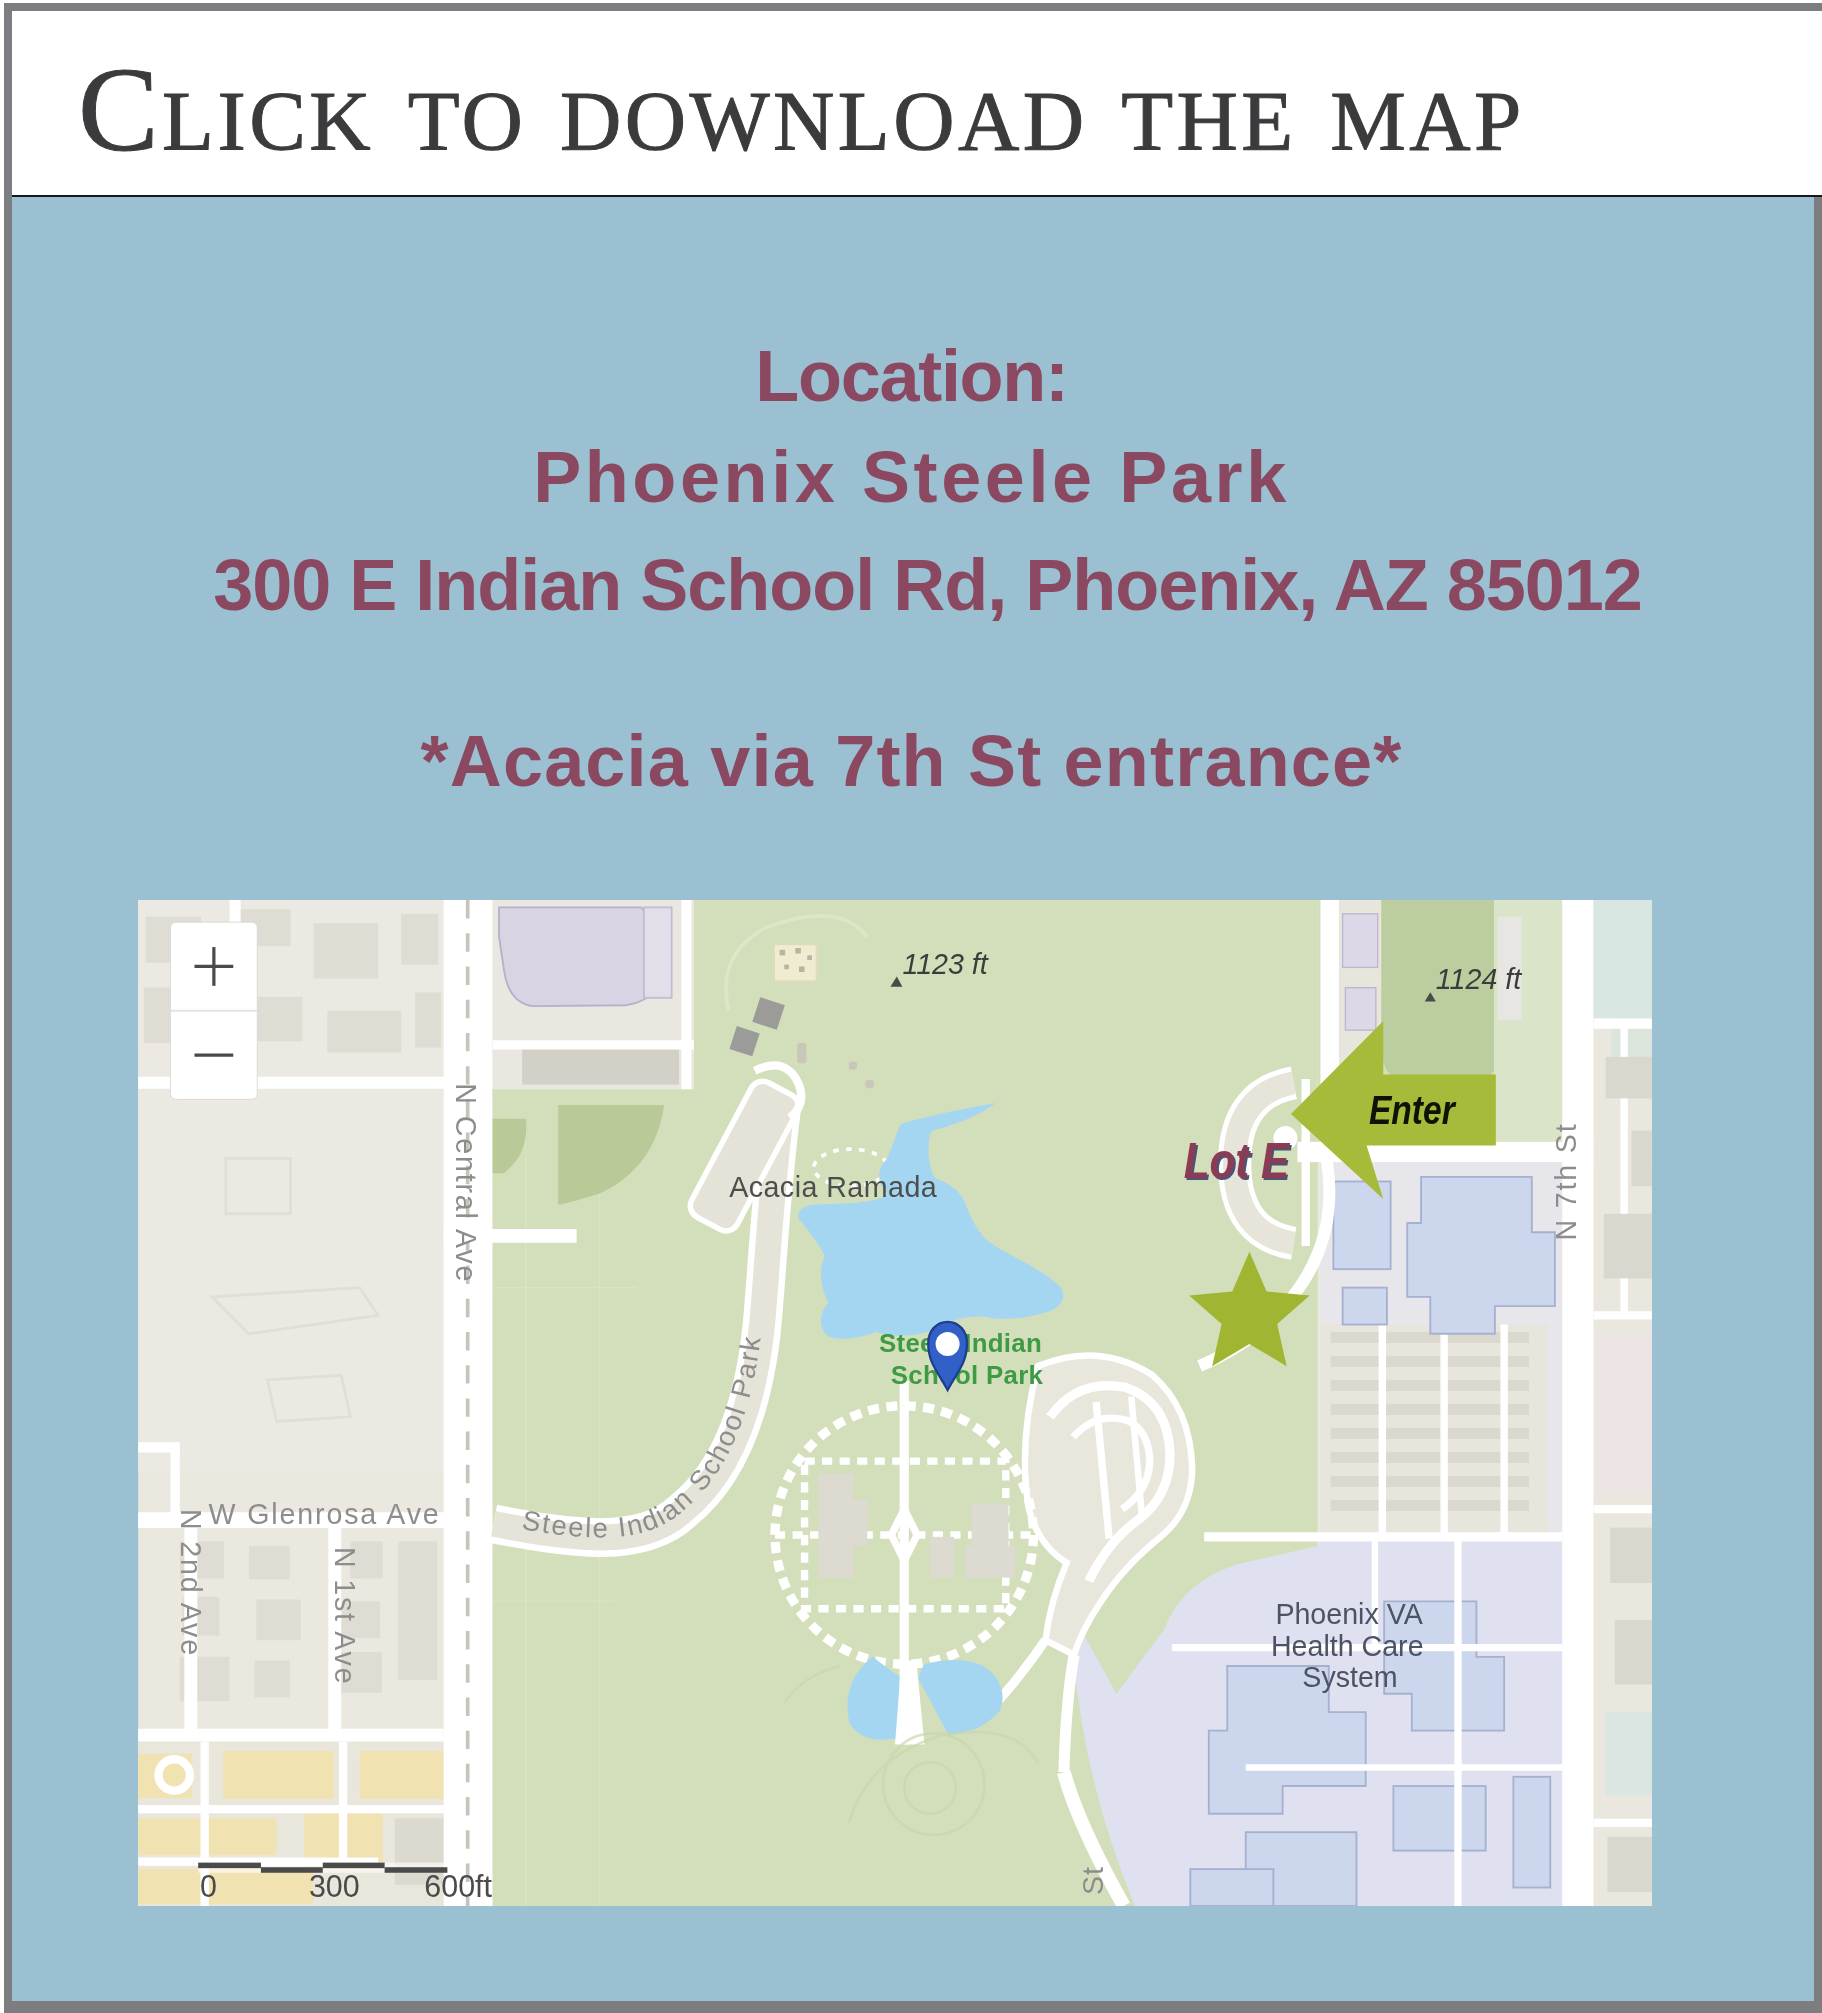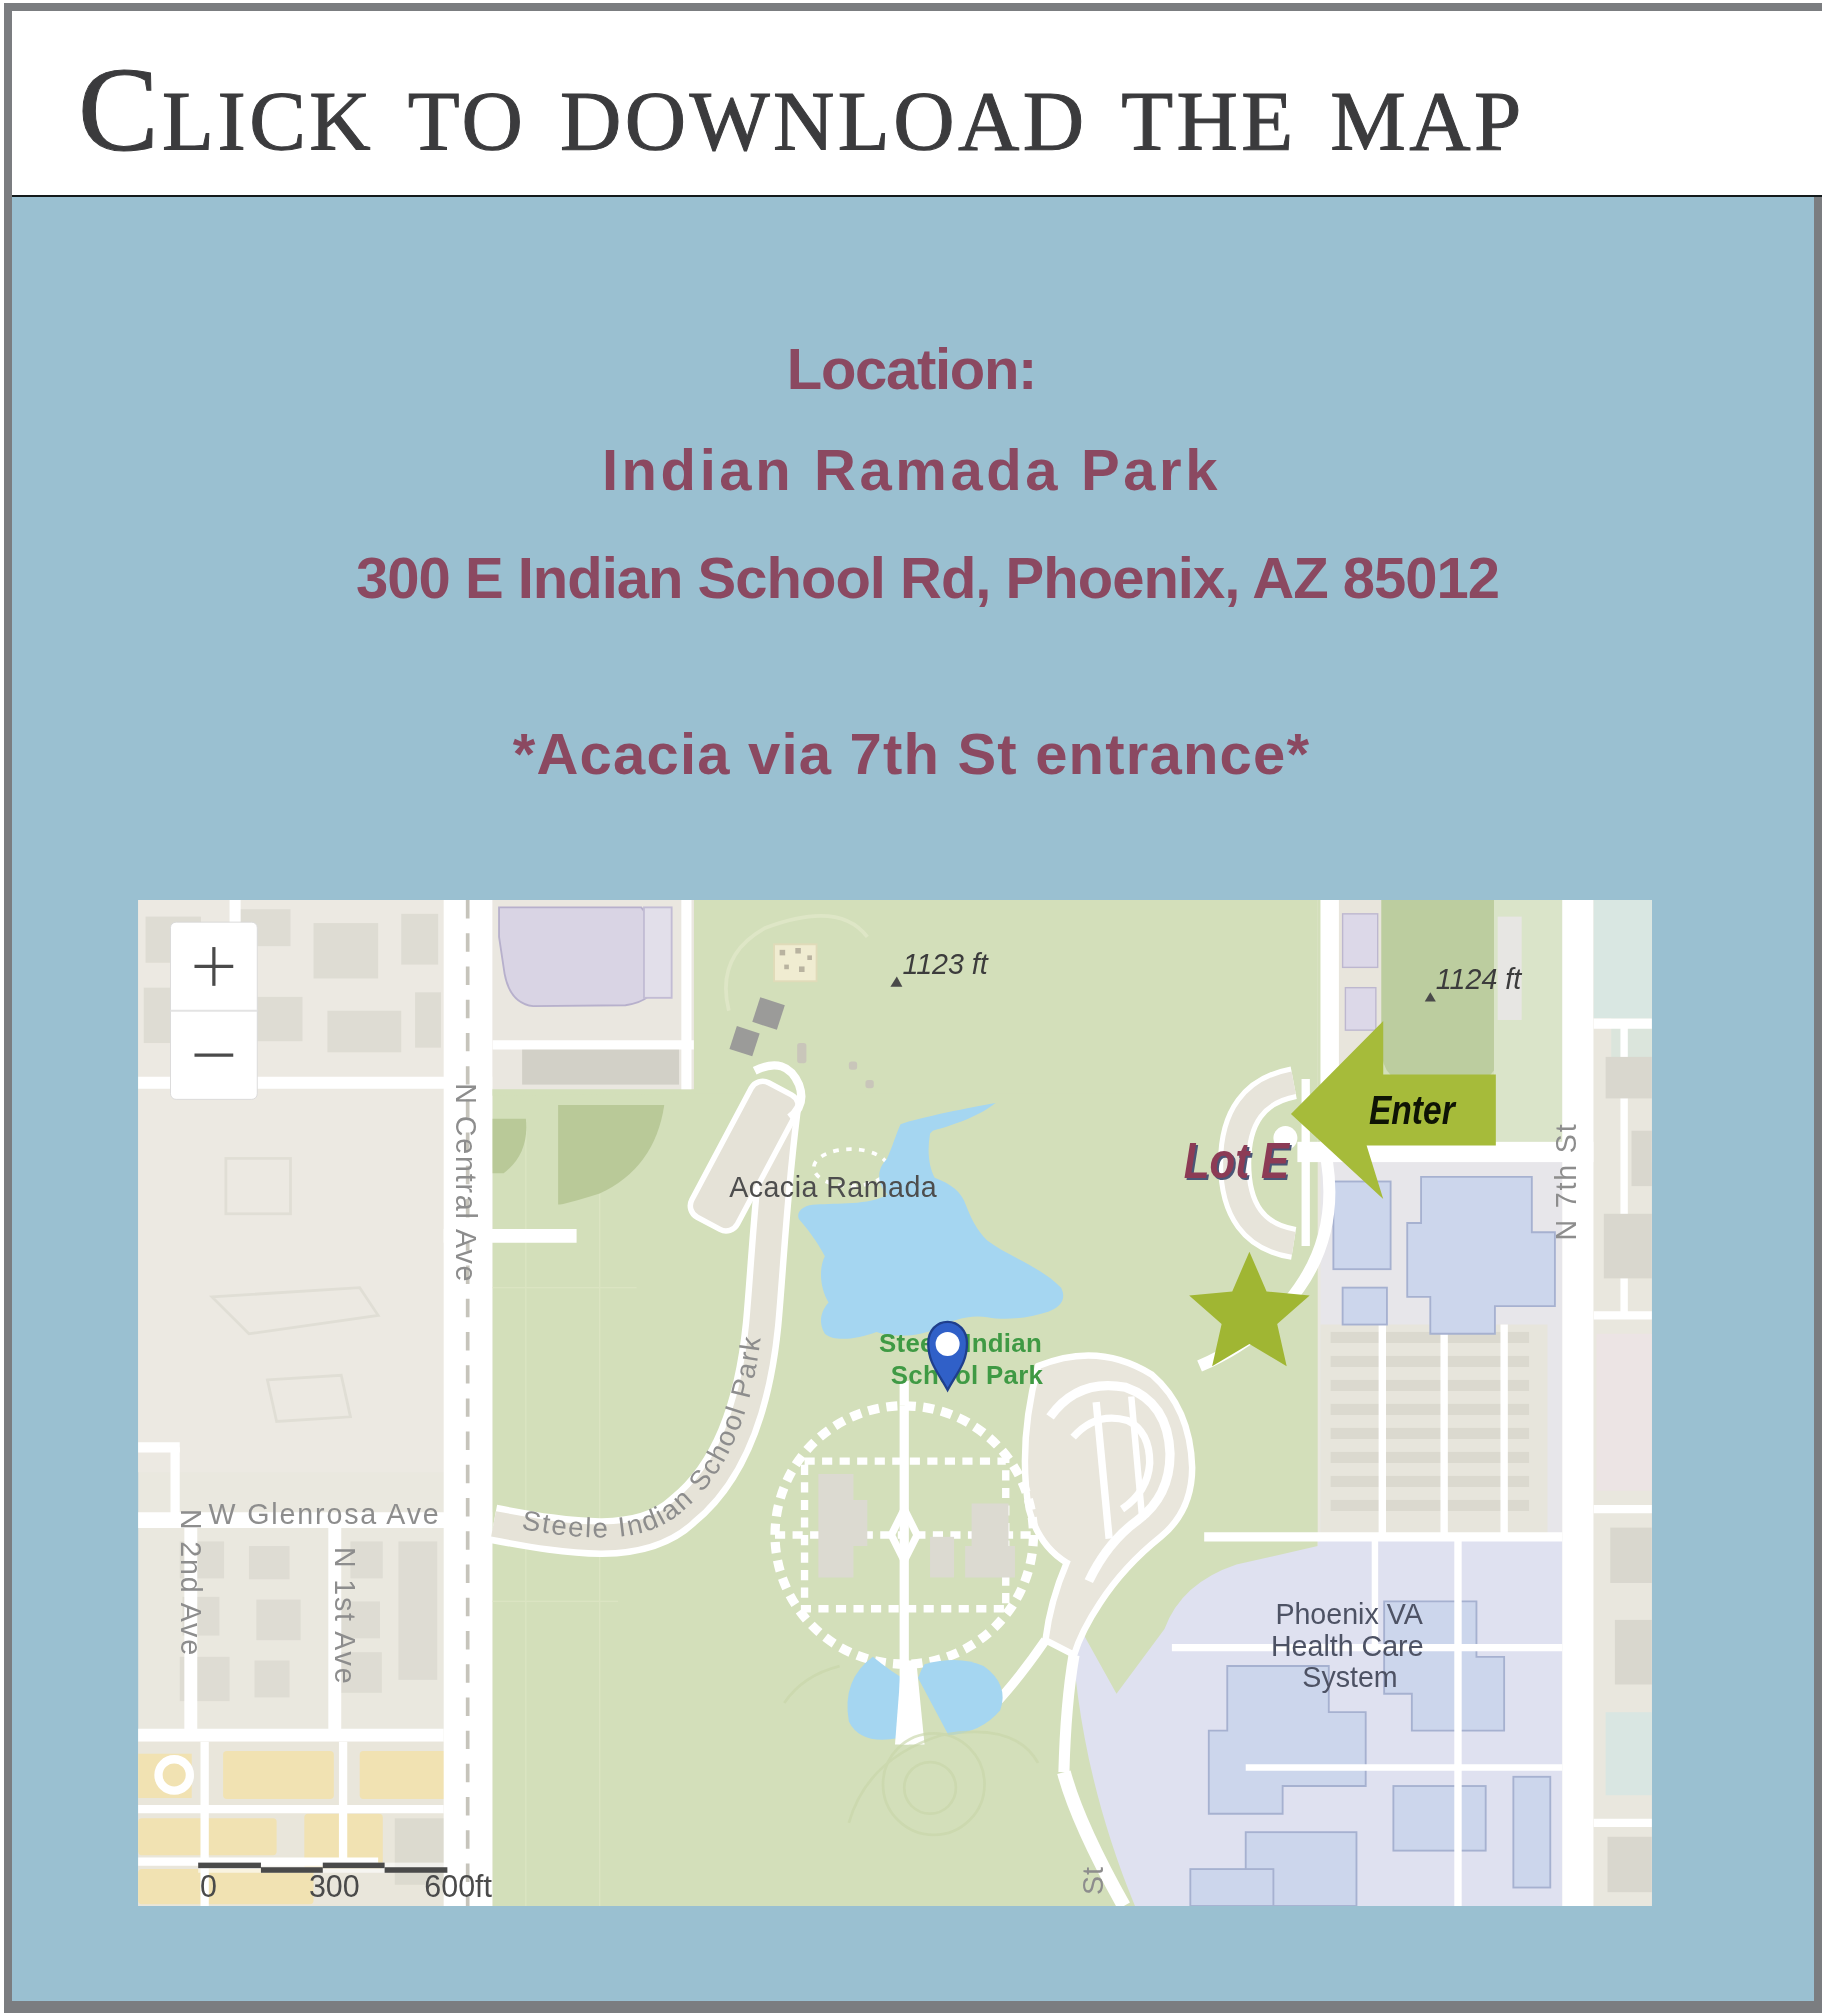--- a/index.html
+++ b/index.html
@@ -1,29 +1,29 @@
 <!DOCTYPE html>
 <html style="font-size:14.8px"><head>
 <meta charset="utf-8">
 <style>
   html,body{margin:0;padding:0;}
   body{width:1823px;height:2014px;position:relative;background:#ffffff;font-family:"Liberation Sans",sans-serif;overflow:hidden;}
   .frame{position:absolute;left:3.7px;top:2.8px;right:0;bottom:0;border:solid #7b7d80;border-width:8.3px 9.2px 13px 8.3px;background:#9ac0d1;}
   .banner{position:absolute;left:12px;top:11px;width:1802px;height:184px;background:#ffffff;border-bottom:2.8px solid #141a1c;box-sizing:content-box;padding-left:32px;}
   .banner span{position:absolute;left:66px;top:29px;font-family:"Liberation Serif",serif;font-variant:small-caps;font-size:121px;color:#3b3b3d;letter-spacing:3.4px;white-space:nowrap;-webkit-text-stroke:1px #3b3b3d;}
-  .loc{position:absolute;width:100%;text-align:center;color:#8b4961;font-weight:bold;font-size:58px;white-space:nowrap;}
+  .loc{position:absolute;width:100%;text-align:center;color:#8b4961;font-weight:bold;font-size:72px;white-space:nowrap;}
 </style>
 </head>
 <body>
   <div class="frame"></div>
   <div class="banner">
     <span>Click to download the map</span>
   </div>
   <div class="loc" style="top:335px;letter-spacing:-1.3px;">Location:</div>
-  <div class="loc" style="top:436px;letter-spacing:3.6px;">Indian Ramada Park</div>
+  <div class="loc" style="top:436px;letter-spacing:3.6px;">Phoenix Steele Park</div>
   <div class="loc" style="top:544px;letter-spacing:-1px;margin-left:16px;">300 E Indian School Rd, Phoenix, AZ 85012</div>
   <div class="loc" style="top:720px;letter-spacing:1.2px;">*Acacia via 7th St entrance*</div>
 
   <svg id="map" style="position:absolute;left:138px;top:900px;" width="1514" height="1006" viewBox="0 0 1640 1090">
 
     <rect x="0" y="0" width="1640" height="1090" fill="#eae8df"></rect>
     <rect x="0" y="0" width="384" height="620" fill="#ece9e2"></rect>
 
     <g fill="#dedcd3">
       <rect x="8" y="18" width="60" height="50"></rect>

